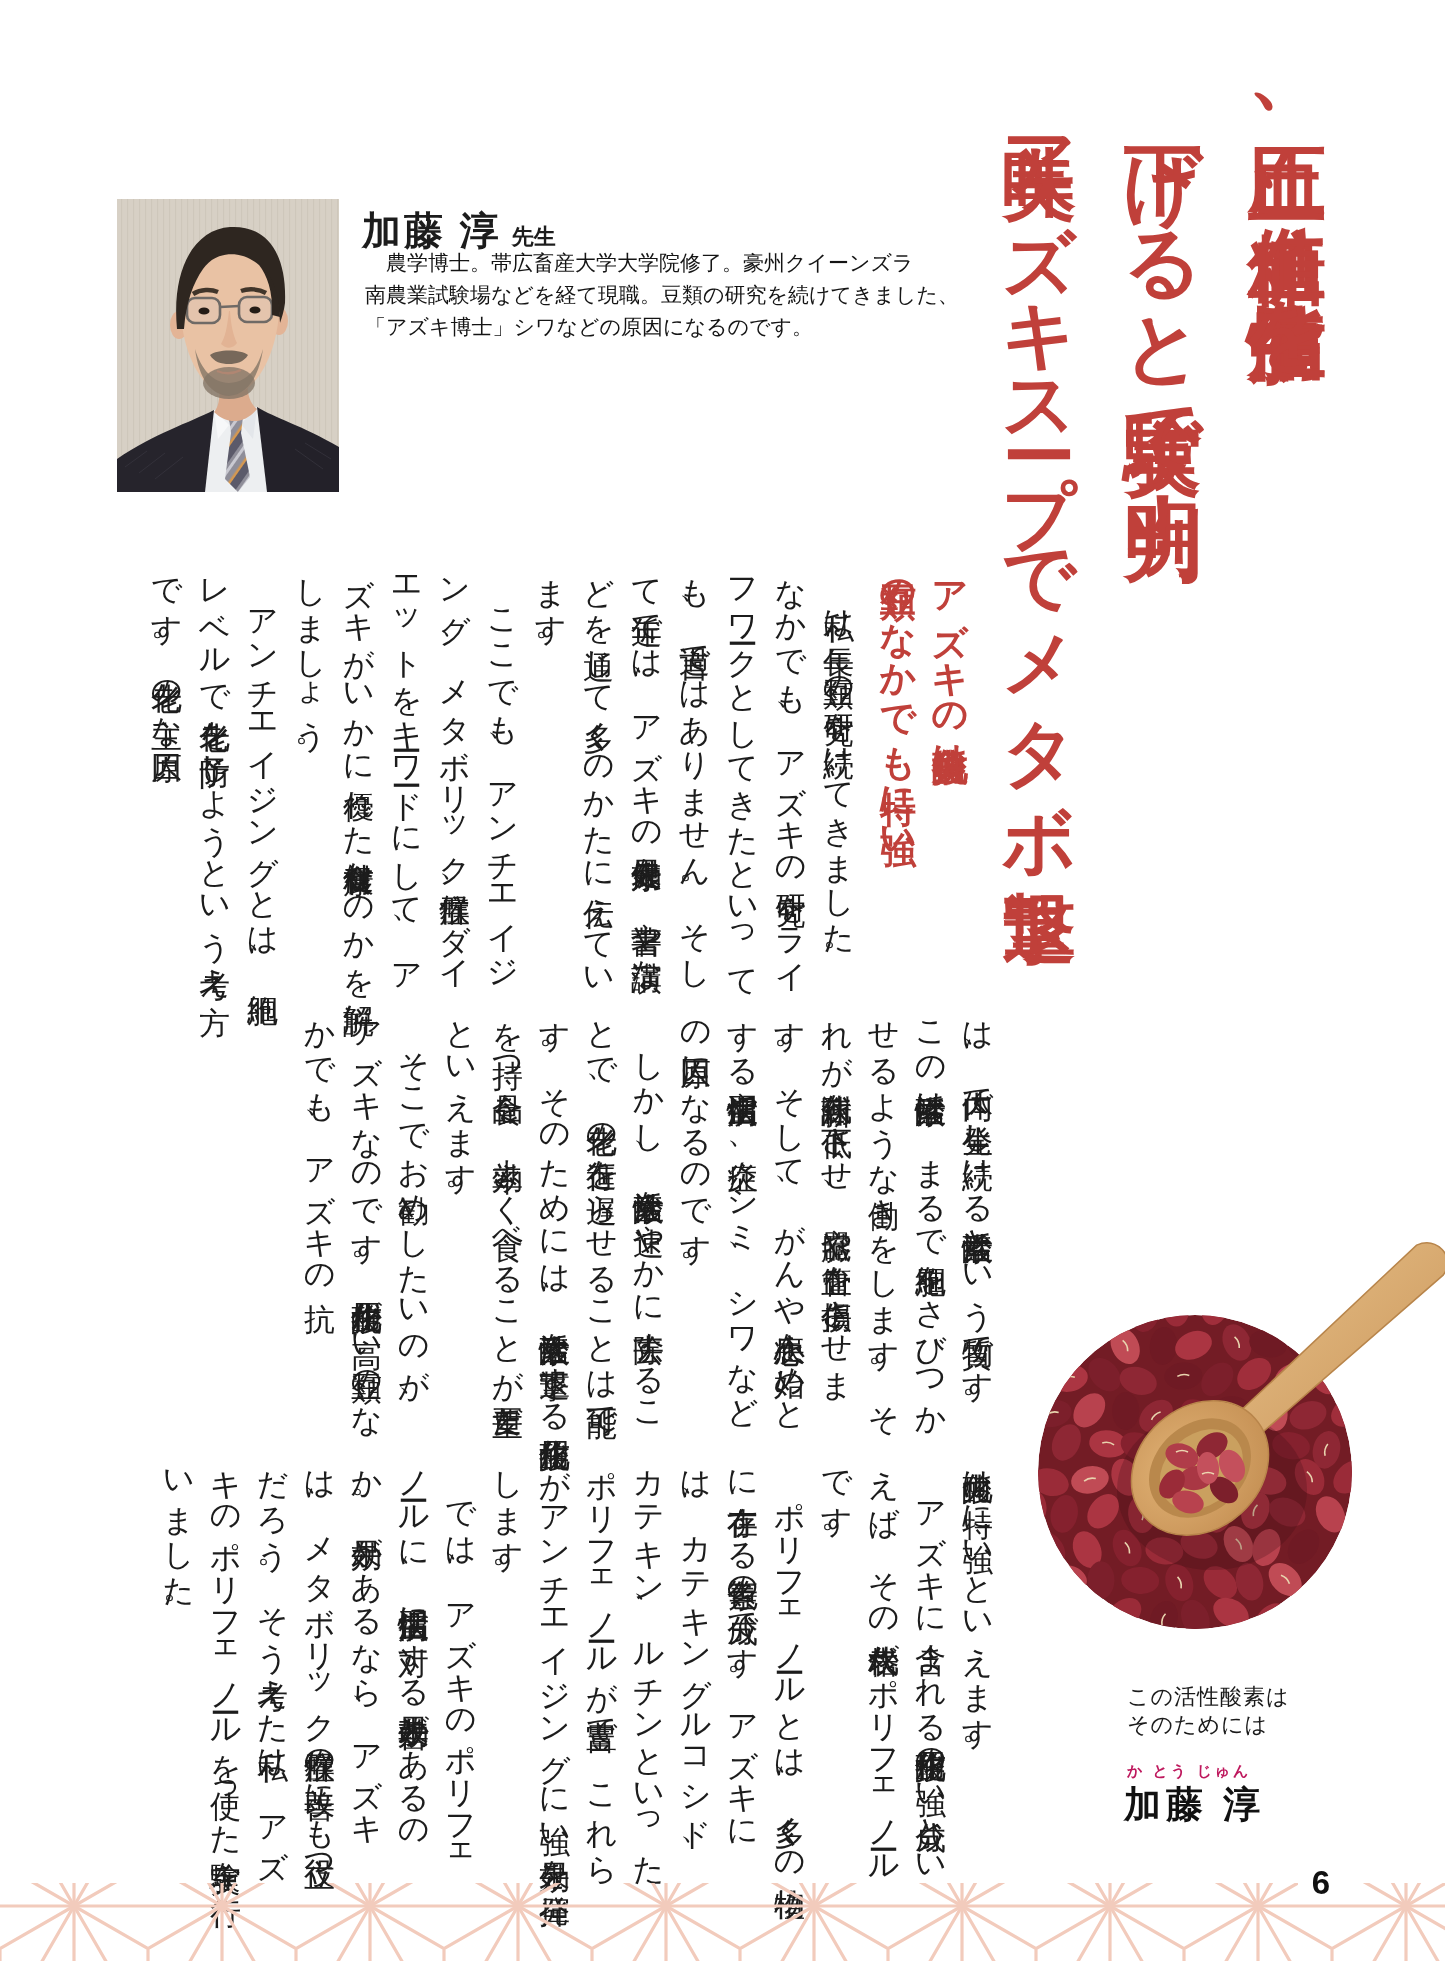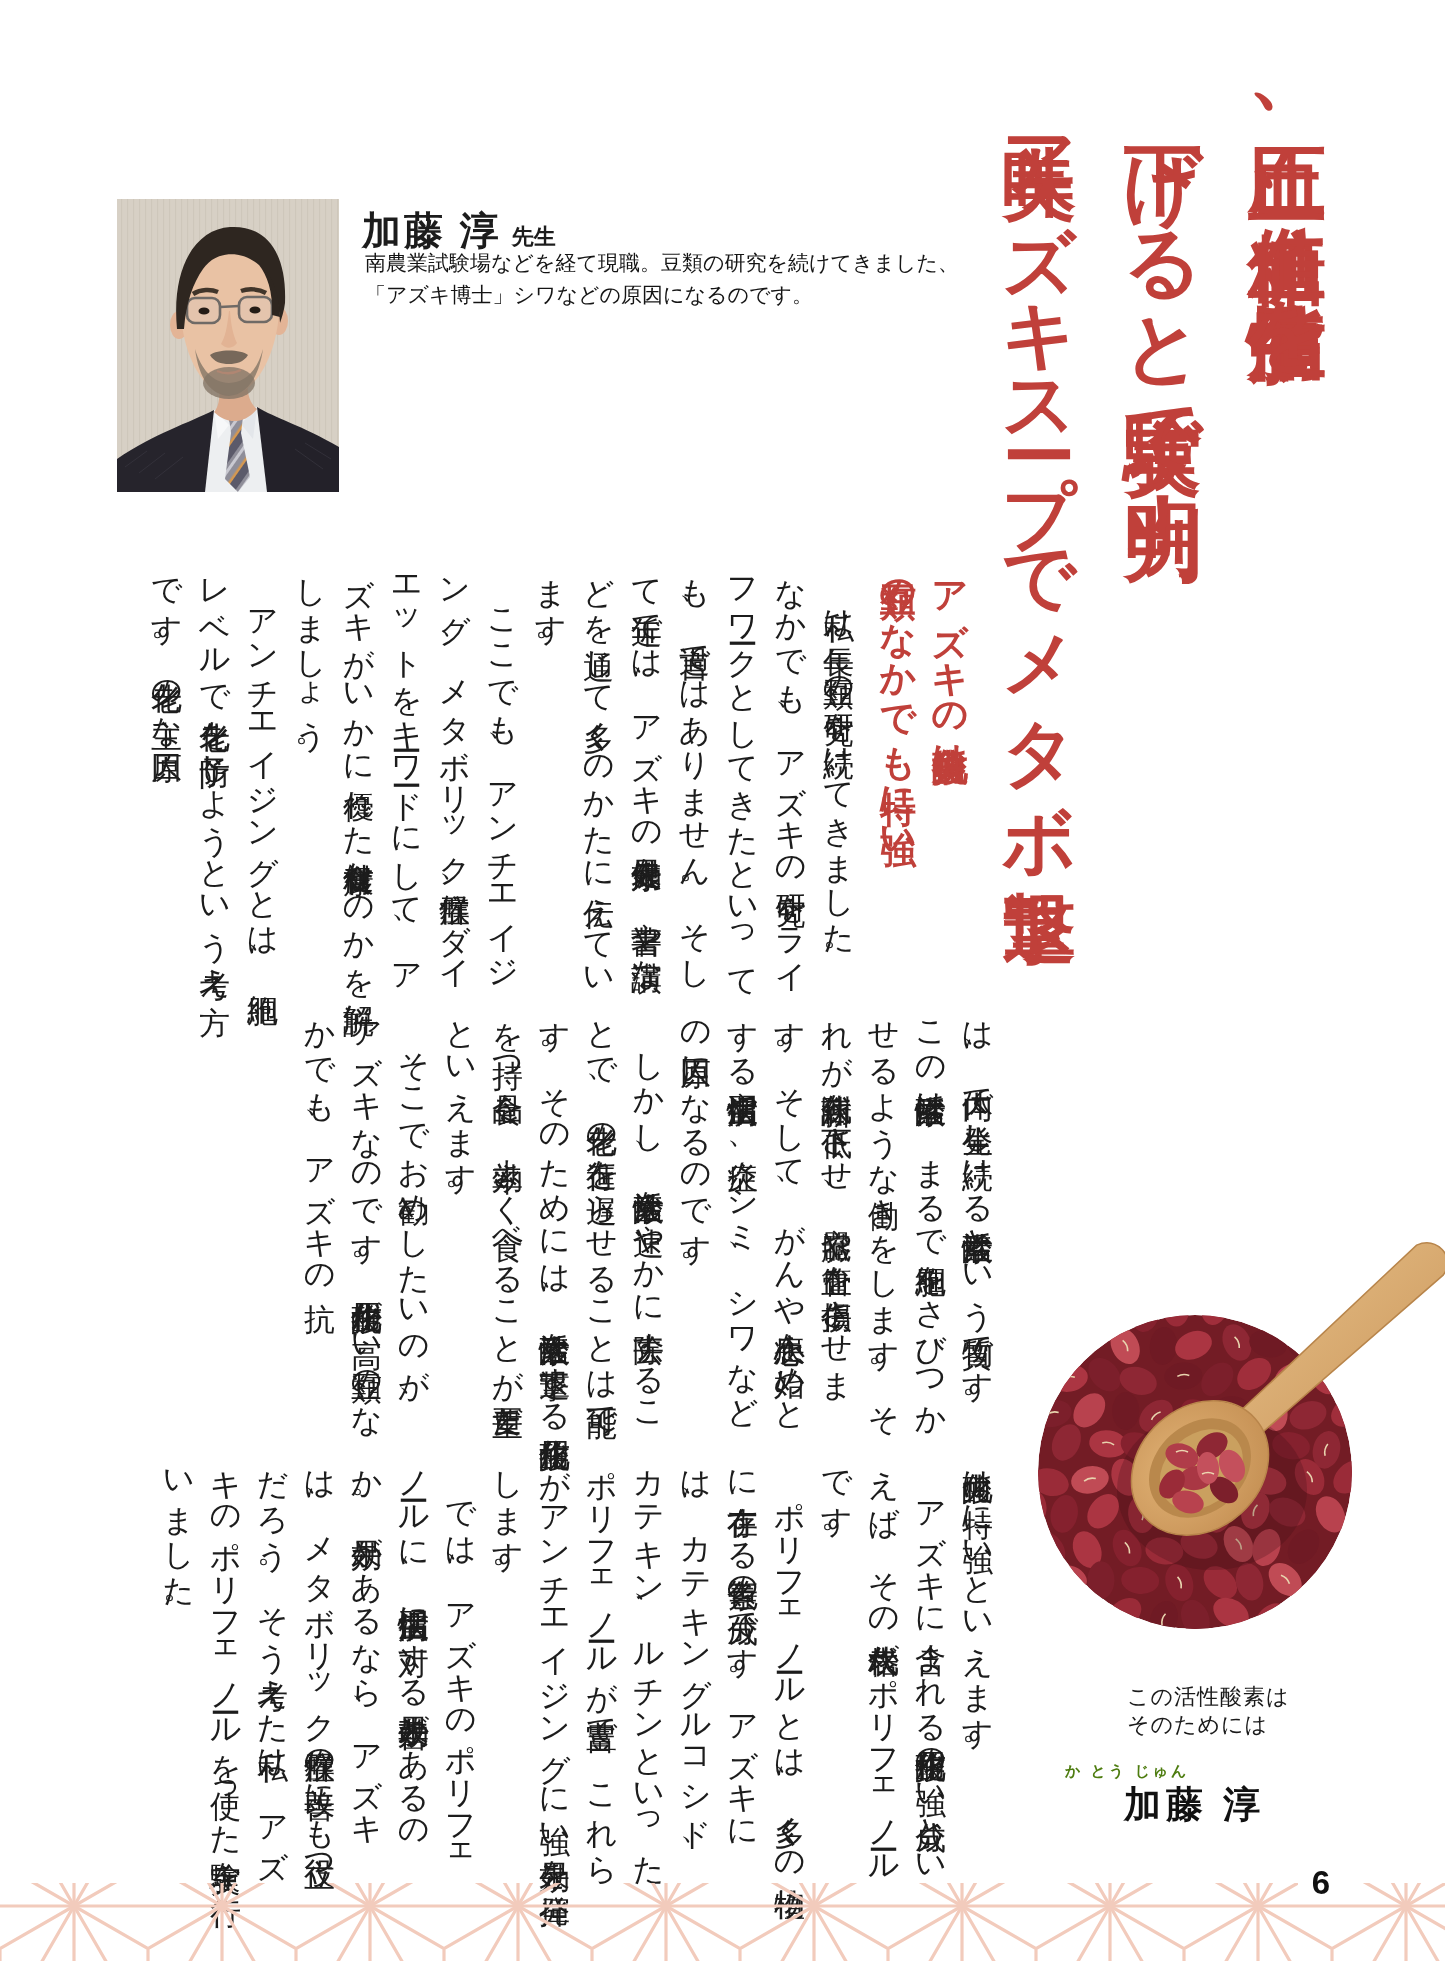--- a/index.html
+++ b/index.html
@@ -38,22 +38,22 @@
   .profile-name .suffix{font-size:22px;font-weight:bold;margin-left:10px;}
   .bio{position:absolute;left:365px;top:247px;font-size:21px;line-height:32px;
        white-space:nowrap;color:#141414;}
 
   
   .beans{position:absolute;left:1036px;top:1240px;width:409px;height:392px;}
 
   
   .credit{position:absolute;left:1127px;top:1683px;font-size:22px;line-height:28px;
           letter-spacing:1px;color:#1a1a1a;}
-  .furigana{position:absolute;left:1065px;top:1762px;font-size:15px;font-weight:bold;
-            letter-spacing:3px;color:#4d7c0f;}
+  .furigana{position:absolute;left:1127px;top:1762px;font-size:15px;font-weight:bold;
+            letter-spacing:3px;color:#be185d;}
   .credit-name{position:absolute;left:1124px;top:1780px;font-size:37px;font-weight:bold;
                letter-spacing:5px;color:#111;}
 
   .pagenum{position:absolute;left:1298px;top:1864px;width:46px;text-align:center;
            font-size:33px;font-weight:bold;color:#111;background:#fff;border-radius:8px;z-index:3;}
 
   .footer{position:absolute;left:0;top:1883px;width:1445px;height:78px;z-index:2;}
 </style>
 </head>
 <body>
@@ -114,20 +114,21 @@
     <ellipse cx="138" cy="111" rx="5.5" ry="3.6" fill="#241c16"></ellipse>
 
     <path d="M60,130 C54,66 80,30 113,28 C148,26 170,52 168,104 C167,112 165,118 163,124 C162,96 154,76 142,66 C124,50 98,52 86,70 C76,84 69,104 67,130 Z" fill="#2e2620"></path>
     <path d="M142,66 C154,74 162,92 163,118 L155,116 C156,92 150,76 142,66 Z" fill="#2e2620"></path>
   </svg>
 
   <div class="profile-name">
     <span class="kanji">加藤 淳</span><span class="suffix">先生</span>
   </div>
   <div class="bio">
+      <div>　農学博士。帯広畜産大学大学院修了。豪州クイーンズラ</div>
       <div>南農業試験場などを経て現職。豆類の研究を続けてきました、</div>
       <div>「アズキ博士」シワなどの原因になるのです。</div>
     </div>
 
   <div class="headline v">
       <div>血圧、血糖値、中性脂肪値を</div>
       <div>下げると実験で判明！</div>
       <div>美味アズキスープでメタボ撃退</div>
     </div>
 

